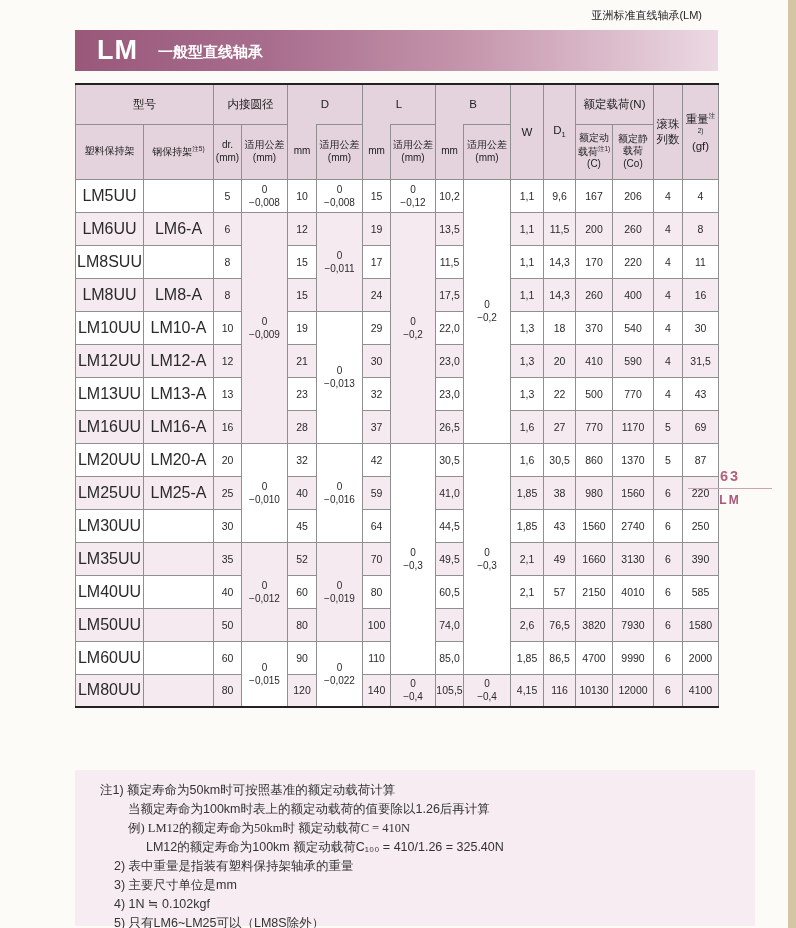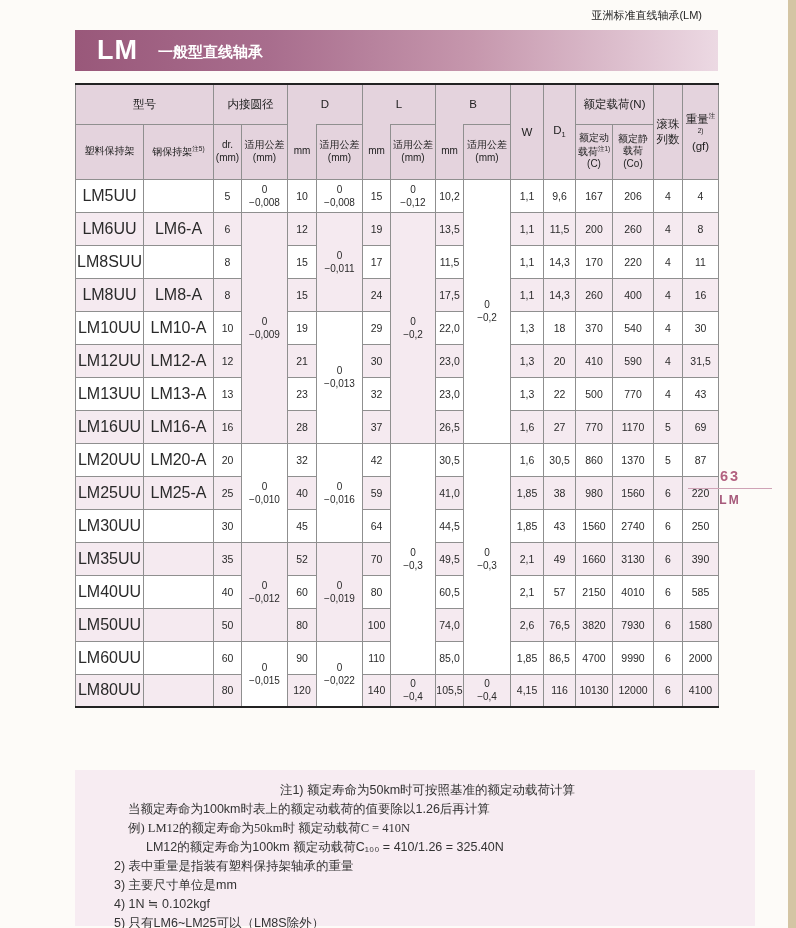--- a/index.html
+++ b/index.html
@@ -426,21 +426,21 @@
     </tbody>
 </table>
 
 <div class="pagemark">
   <div class="pnum">63</div>
   <hr class="pline">
   <div class="psec">LM</div>
 </div>
 
 <div class="notes" id="notes">
-    <div style="padding-left: 0px; text-align: center;">注1) 额定寿命为50km时可按照基准的额定动载荷计算</div>
+    <div style="padding-left: 0px;">注1) 额定寿命为50km时可按照基准的额定动载荷计算</div>
     <div style="padding-left: 28px;">当额定寿命为100km时表上的额定动载荷的值要除以1.26后再计算</div>
     <div style="padding-left: 28px; font-family: Liberation Serif, serif;">例) LM12的额定寿命为50km时 额定动载荷C = 410N</div>
     <div style="padding-left: 46px;">LM12的额定寿命为100km 额定动载荷C₁₀₀ = 410/1.26 = 325.40N</div>
     <div style="padding-left: 14px;">2) 表中重量是指装有塑料保持架轴承的重量</div>
     <div style="padding-left: 14px;">3) 主要尺寸单位是mm</div>
     <div style="padding-left: 14px;">4) 1N ≒ 0.102kgf</div>
     <div style="padding-left: 14px;">5) 只有LM6~LM25可以（LM8S除外）</div>
   </div>
 
 <div class="edge-strip"></div>

